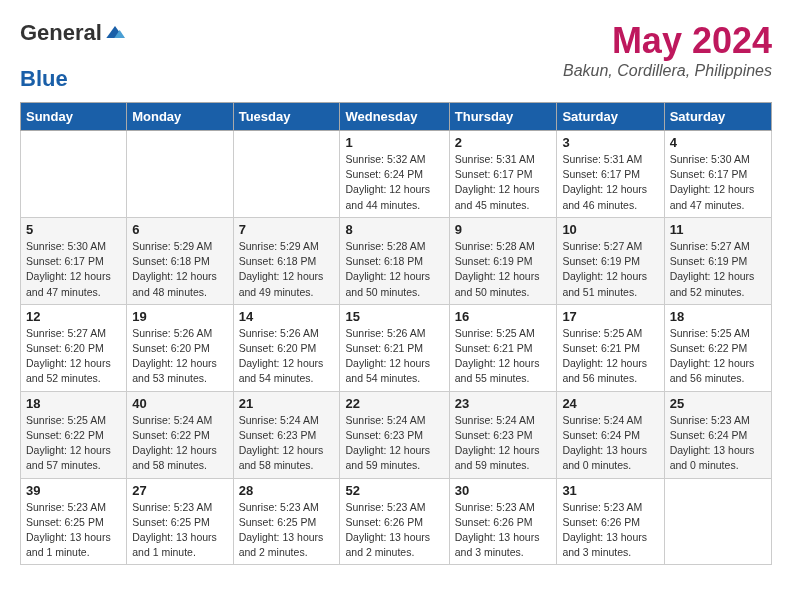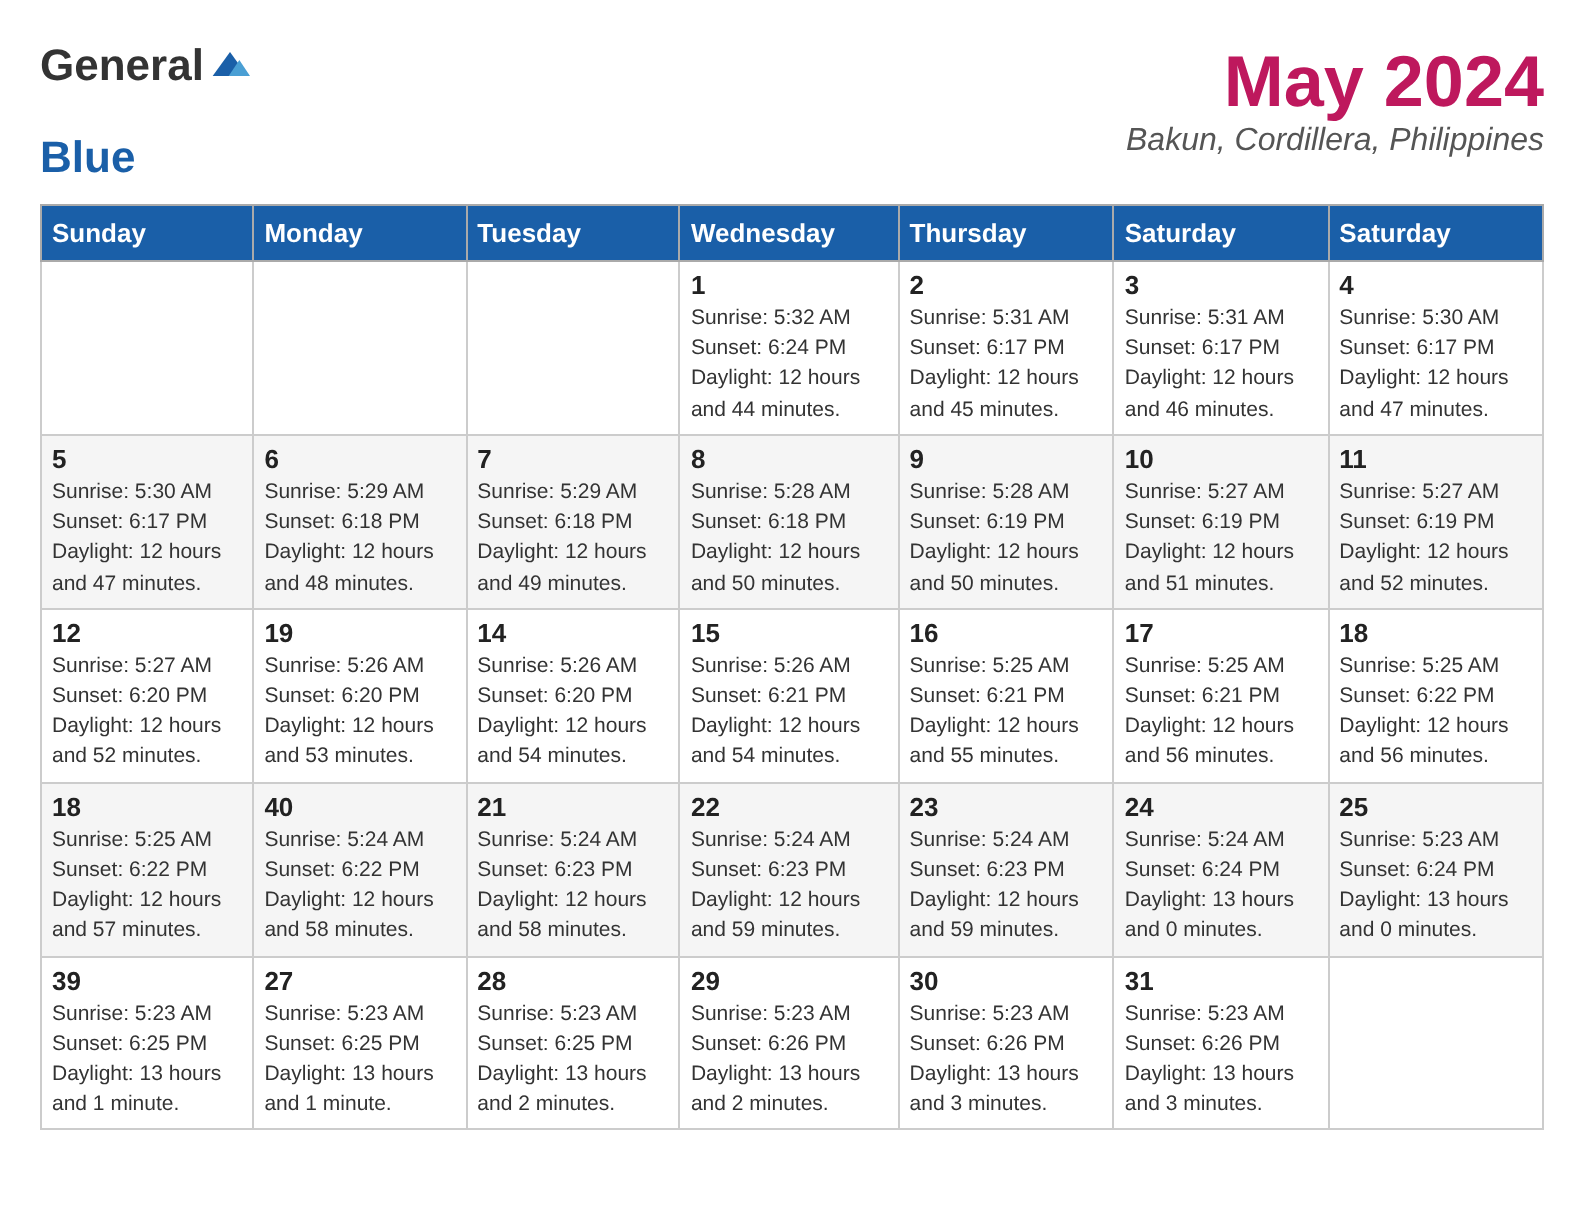--- a/index.html
+++ b/index.html
@@ -330,21 +330,21 @@
 and 1 minute.</div>
         </td>
         <td>
           <span class="day-num">28</span>
           <div class="day-info" style="white-space: pre-line;">Sunrise: 5:23 AM
 Sunset: 6:25 PM
 Daylight: 13 hours
 and 2 minutes.</div>
         </td>
         <td>
-          <span class="day-num">29</span>
+          <span class="day-num">52</span>
           <div class="day-info" style="white-space: pre-line;">Sunrise: 5:23 AM
 Sunset: 6:26 PM
 Daylight: 13 hours
 and 2 minutes.</div>
         </td>
         <td>
           <span class="day-num">30</span>
           <div class="day-info" style="white-space: pre-line;">Sunrise: 5:23 AM
 Sunset: 6:26 PM
 Daylight: 13 hours

